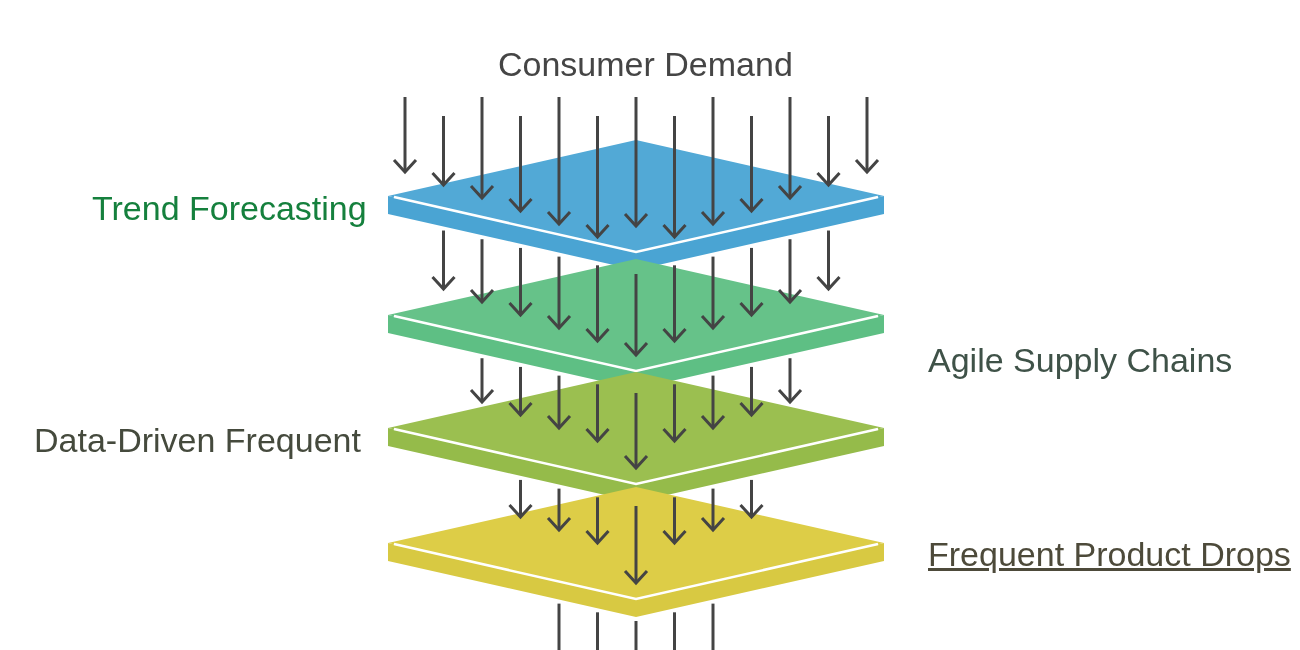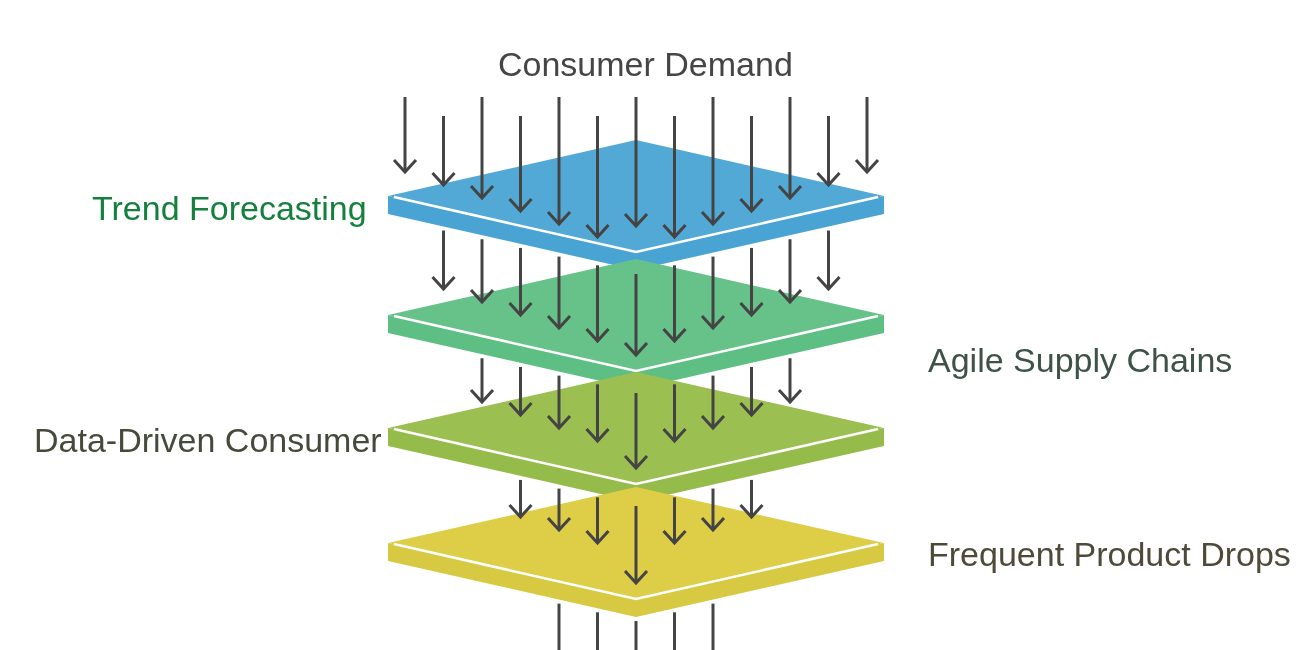--- a/index.html
+++ b/index.html
@@ -214,14 +214,14 @@
       </g>
       <g>
         <line x1="713" y1="603.6129032258065" x2="713" y2="650" stroke="#444444" stroke-width="3" stroke-linecap="butt"></line>
       </g>
     </g>
   </svg>
 
 <div class="label" style="left:498px; top:45px; color:#454545;">Consumer Demand</div>
 <div class="label" style="left:92px; top:189px; color:#15803d;">Trend Forecasting</div>
 <div class="label" style="left:928px; top:305px; color:#3f5248;margin-top:36px;">Agile Supply Chains</div>
-<div class="label" style="left:34px; top:421px; color:#454a3d;">Data-Driven Consumer</div>
-<div class="label" style="left:928px; top:535px; color:#4d4a3a;">Frequent Product Drops</div>
+<div class="label" style="left:34px; top:421px; color:#454a3d;">Data-Driven Frequent</div>
+<div class="label" style="left:928px; top:535px; color:#4d4a3a;text-decoration:underline;">Frequent Product Drops</div>
 
 </body></html>

